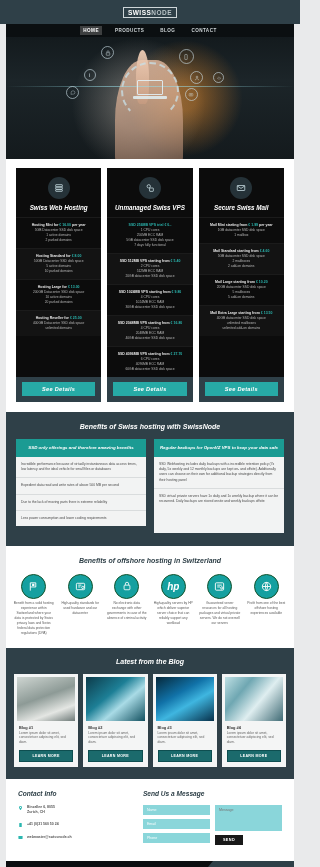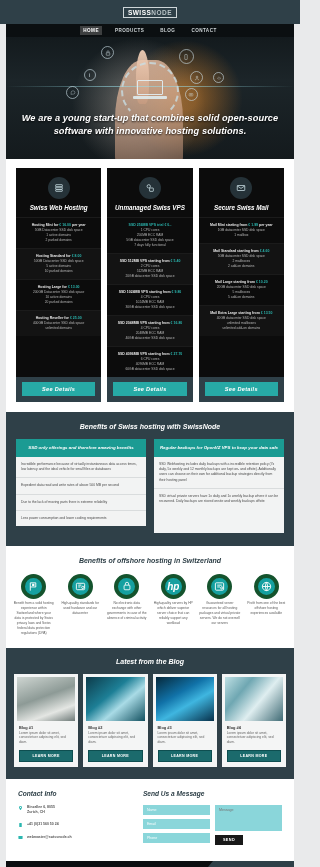--- a/index.html
+++ b/index.html
@@ -135,21 +135,21 @@
   
   .sec-light { background: #fff; margin: 0 6px; padding: 11px 6px 12px; }
   .sec-title-dark {
     text-align: center; color: #2f4048; font-size: 7px; font-weight: bold;
     font-style: italic; margin-bottom: 10px;
   }
   .off-row { display: flex; gap: 3px; }
   .off-col { flex: 1; text-align: center; }
   .off-ic {
     width: 25px; height: 25px; border-radius: 50%; margin: 0 auto 2px;
-    background: #15a0a0; border: 4px solid #14532d;
+    background: #15a0a0; border: 1px solid #14532d;
     display: flex; align-items: center; justify-content: center; color: #fff;
   }
   .off-tx { font-size: 3.3px; line-height: 5px; color: #5a5a5a; padding: 0 1px; }
 
   
   .sec-blog { background: #2f4048; margin: 0 6px; padding: 10px 8px 12px; }
   .blog-row { display: flex; gap: 5px; }
   .bcard { flex: 1; background: #f4f5f5; padding: 3px 3px 5px; }
   .bthumb { width: 100%; height: 44px; }
   .bthumb.t1 { background: linear-gradient(160deg,#cfd6d2,#8d9a96 45%,#e4e6e3 75%,#6e7a78); }
@@ -248,21 +248,20 @@
       <svg width="6" height="5" viewBox="0 0 24 24" fill="none" stroke="currentColor" stroke-width="2">
           <rect x="3" y="7" width="18" height="12" rx="2"></rect>
           <circle cx="12" cy="13" r="3"></circle>
         </svg>
     </div>
     <div class="hero-icon" style="left:72%;top:48px;width:11px;height:11px;">
       <svg width="6" height="4" viewBox="0 0 24 24" fill="none" stroke="currentColor" stroke-width="2">
           <path d="M6 18h11a4 4 0 0 0 0-8 6 6 0 0 0-11.5 1.5A3.5 3.5 0 0 0 6 18z"></path>
         </svg>
     </div>
-    <div class="hero-cap">We are a young start-up that combines solid open-source software with innovative hosting solutions.</div>
   </div>
 
   <div class="nav">
     <a href="#" class="active">HOME</a>
     <a href="#">PRODUCTS</a>
     <a href="#">BLOG</a>
     <a href="#">CONTACT</a>
   </div>
 
   <div class="pricing">

